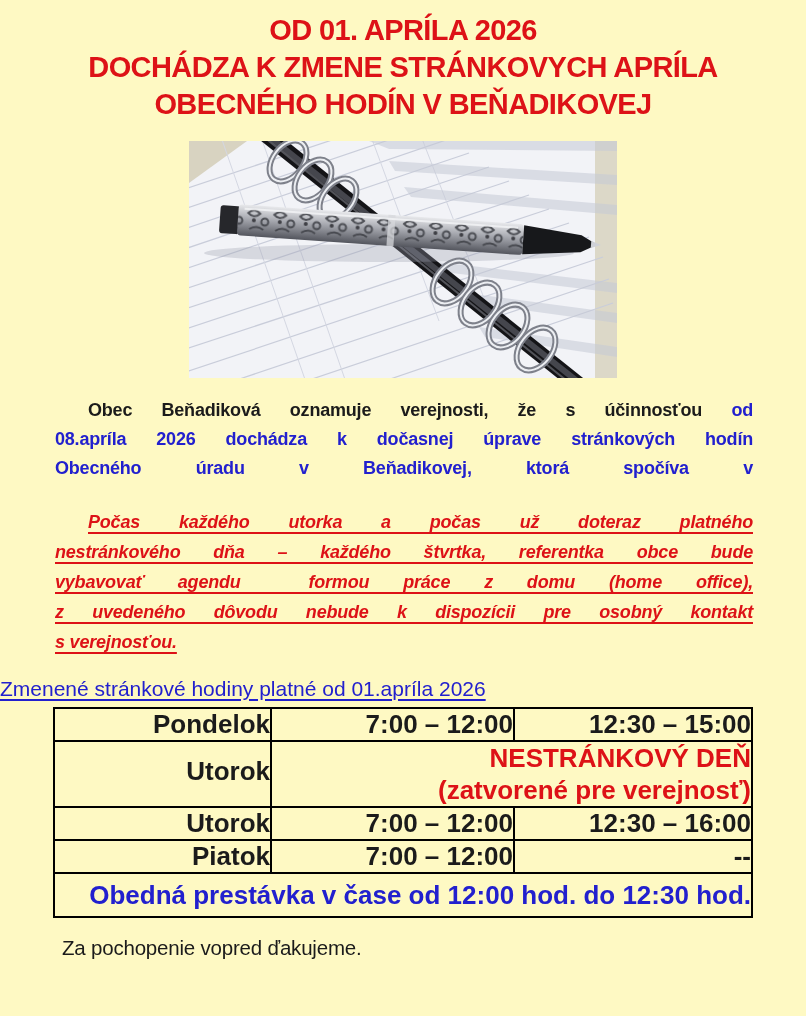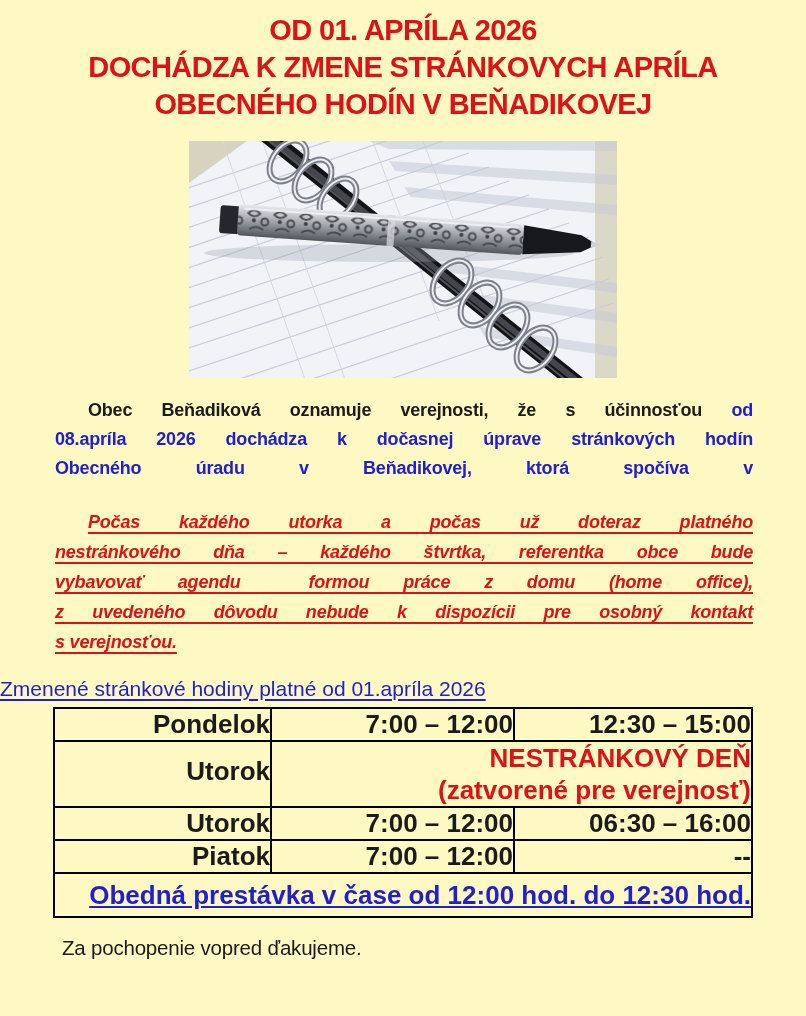--- a/index.html
+++ b/index.html
@@ -78,21 +78,20 @@
   td.closed{
     color:var(--red);
     line-height:32px;
     padding:2px 0 3px 0;
   }
   td.note{
     color:var(--blue);
     font-weight:normal;
     font-size:21.5px;
     height:44px;
-    text-decoration:underline;
   }
   .footer{
     margin:18px 0 0 62px;
     font-size:20.5px;
     letter-spacing:-0.2px;
   }
 </style>
 </head>
 <body>
 
@@ -244,21 +243,21 @@
         <tr class="closed-row">
           <td class="day">Utorok</td>
           <td class="closed" colspan="2">
             <div>NESTRÁNKOVÝ DEŇ</div>
             <div>(zatvorené pre verejnosť)</div>
           </td>
         </tr>
         <tr>
           <td class="day">Utorok</td>
           <td class="hours">7:00 – 12:00</td>
-          <td class="hours">06:30 – 16:00</td>
+          <td class="hours">12:30 – 16:00</td>
         </tr>
         <tr>
           <td class="day">Piatok</td>
           <td class="hours">7:00 – 12:00</td>
           <td class="hours">--</td>
         </tr>
         <tr>
           <td class="note" colspan="3">Obedná prestávka v čase od 12:00 hod. do 12:30 hod.</td>
         </tr>
       </tbody>

